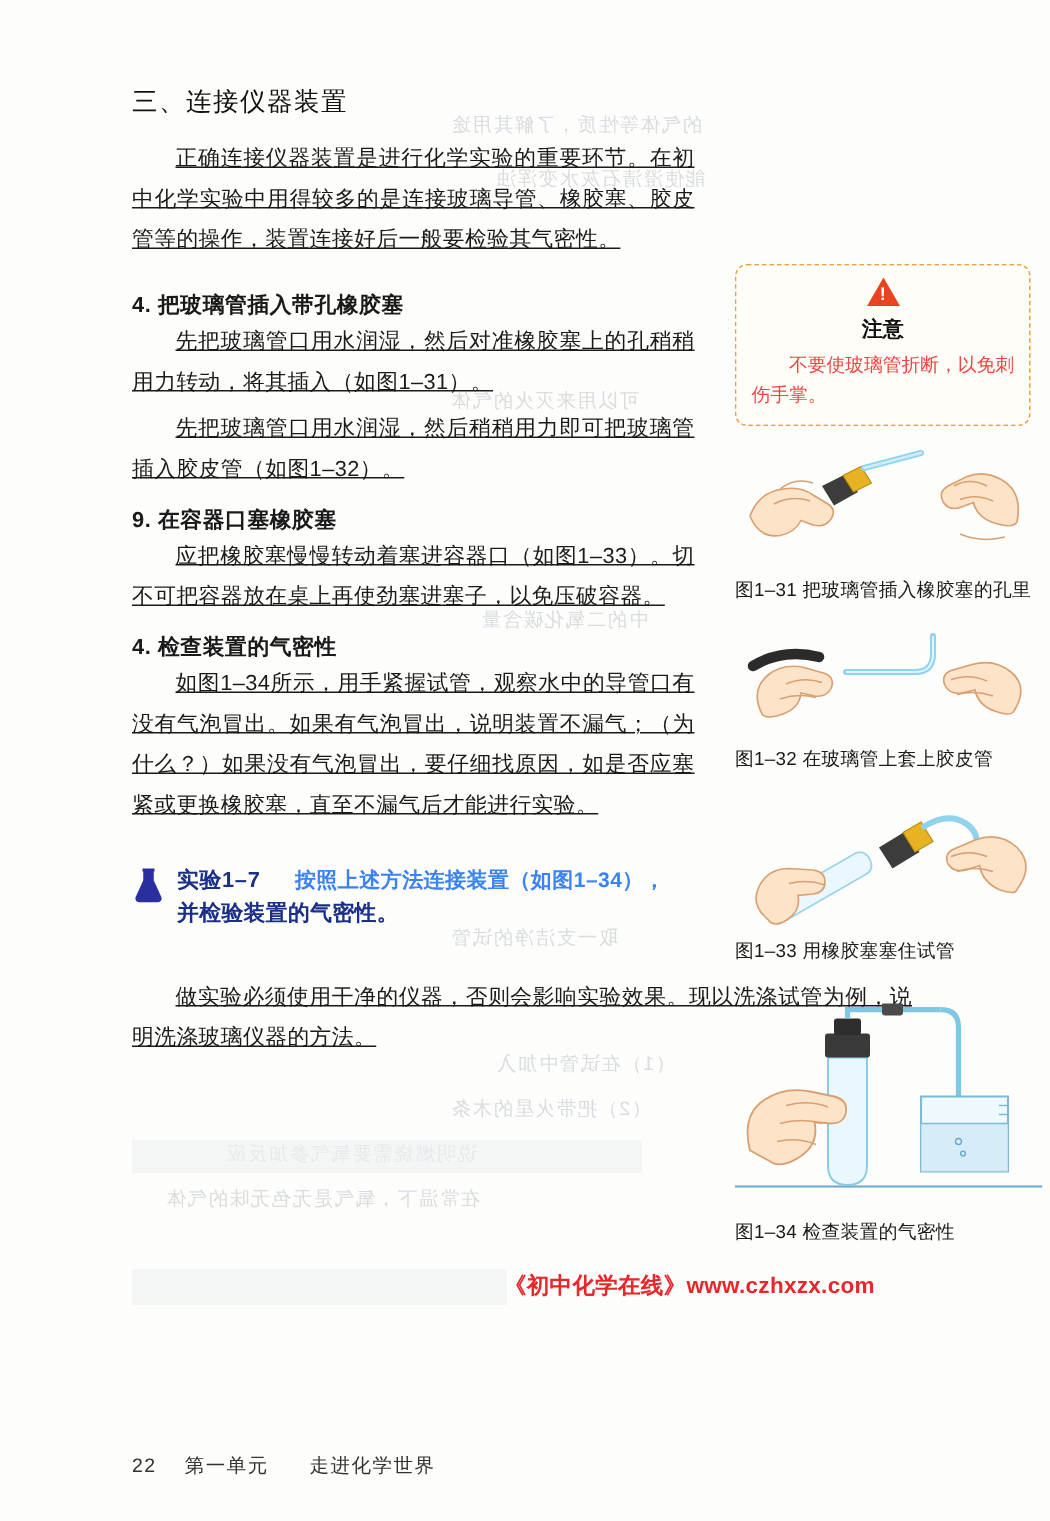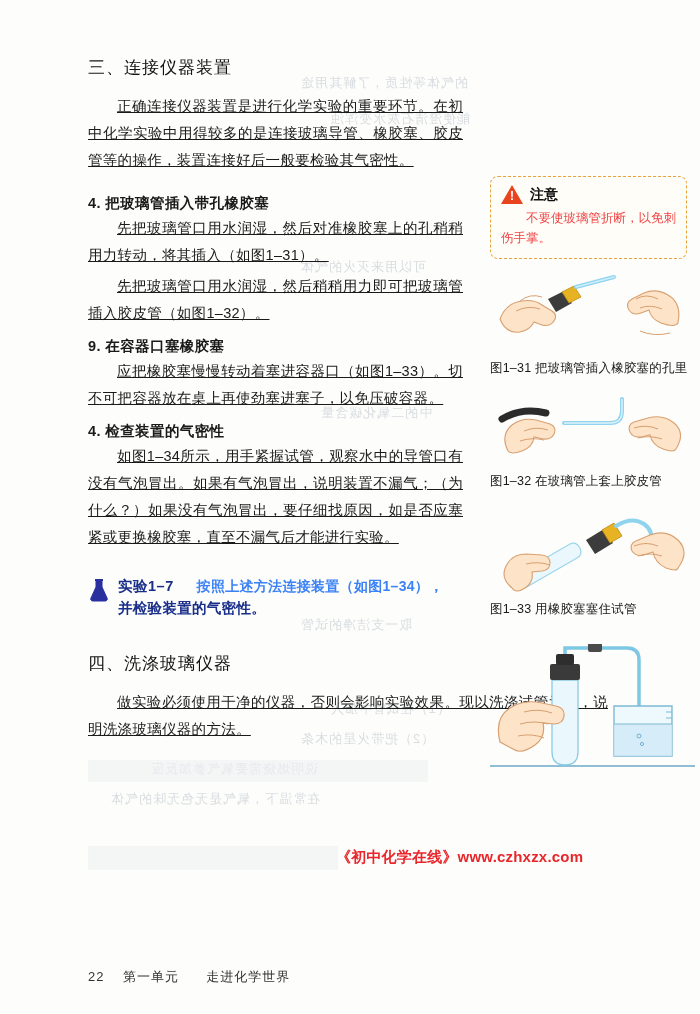--- a/index.html
+++ b/index.html
@@ -76,20 +76,21 @@
     padding: 8px 10px 10px 10px;
     background: #fffdf8;
     position: relative;
     width: 175px;
   }
   .note-head {
     display: flex;
     align-items: center;
     gap: 7px;
     margin-bottom: 4px;
+    flex-direction: column;
   }
   .warn-tri {
     width: 0; height: 0;
     border-left: 11px solid transparent;
     border-right: 11px solid transparent;
     border-bottom: 19px solid #e8441f;
     position: relative;
   }
   .warn-tri::after {
     content: "!";
@@ -228,21 +229,20 @@
           </svg>
         </span>
         <span class="exp-title">实验1–7</span>
         <span style="display:inline-block;width:14px;"></span>
         <span class="exp-text">按照上述方法连接装置（如图1–34），</span>
         <div class="exp-line2">并检验装置的气密性。</div>
       </div>
     </div>
 
     <div style="margin-top:34px; width:520px;">
-      <h2 class="section">四、洗涤玻璃仪器</h2>
       <p class="body indent">做实验必须使用干净的仪器，否则会影响实验效果。现以洗涤试管为例，说明洗涤玻璃仪器的方法。</p>
     </div>
   </div>
 
   <div class="right-col">
 
     <div class="note-box">
       <div class="note-head">
         <span class="warn-tri"></span>
         <span class="note-title">注意</span>
@@ -338,20 +338,21 @@
 
           <circle cx="149" cy="92" r="2" fill="none" stroke="#6aa8c8" stroke-width="0.9"></circle>
           <circle cx="152" cy="100" r="1.6" fill="none" stroke="#6aa8c8" stroke-width="0.9"></circle>
 
           <path d="M10 98 q-6 -24 10 -34 q14 -9 32 -5 l14 3 q9 2 8 10 q-1 8 -10 8 l-11 -1 q3 14 -8 22 q-14 10 -22 4 Z" fill="#fde3c8" stroke="#d8a070" stroke-width="1.2"></path>
           <path d="M34 68 q14 -4 28 1" fill="none" stroke="#d8a070" stroke-width="1"></path>
           <path d="M30 80 q14 -4 28 0" fill="none" stroke="#d8a070" stroke-width="1"></path>
           <path d="M28 92 q14 -3 26 2" fill="none" stroke="#d8a070" stroke-width="1"></path>
         </svg>
       </div>
+      <div class="fig-cap">图1–34 检查装置的气密性</div>
     </div>
   </div>
 
   <div class="watermark">《初中化学在线》www.czhxzx.com</div>
 
   <div class="footer">
     <span class="pg">22</span>
     <span>第一单元</span>
     <span style="display:inline-block;width:18px;"></span>
     <span>走进化学世界</span>

